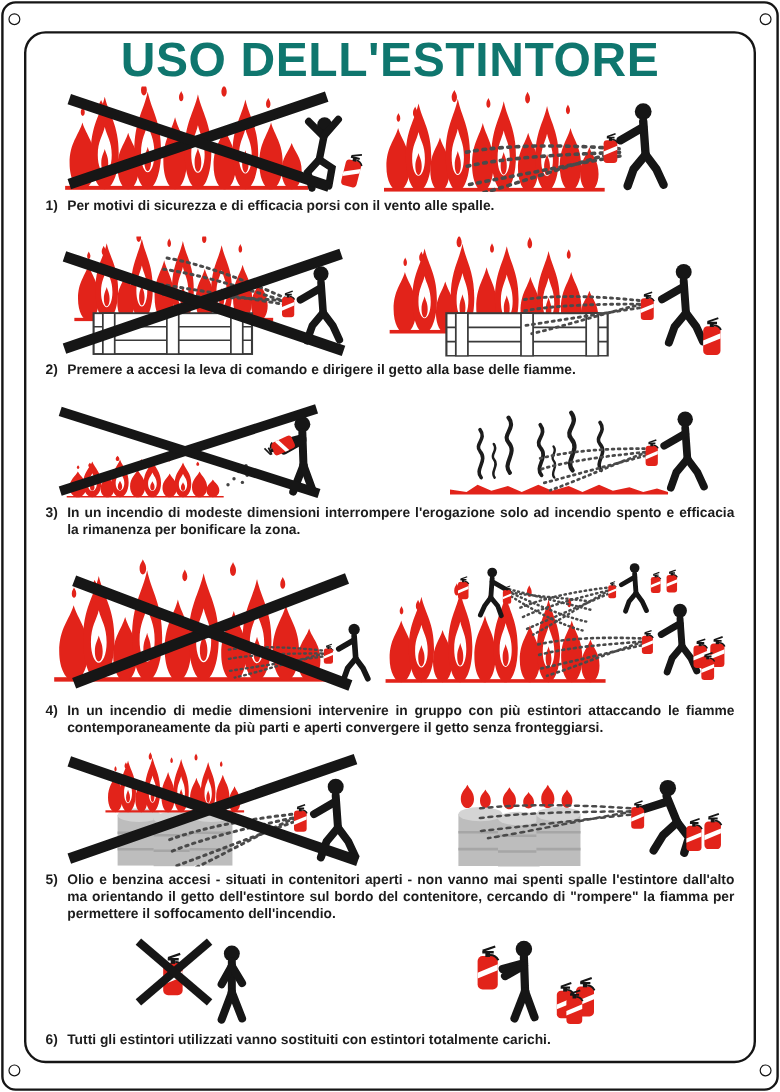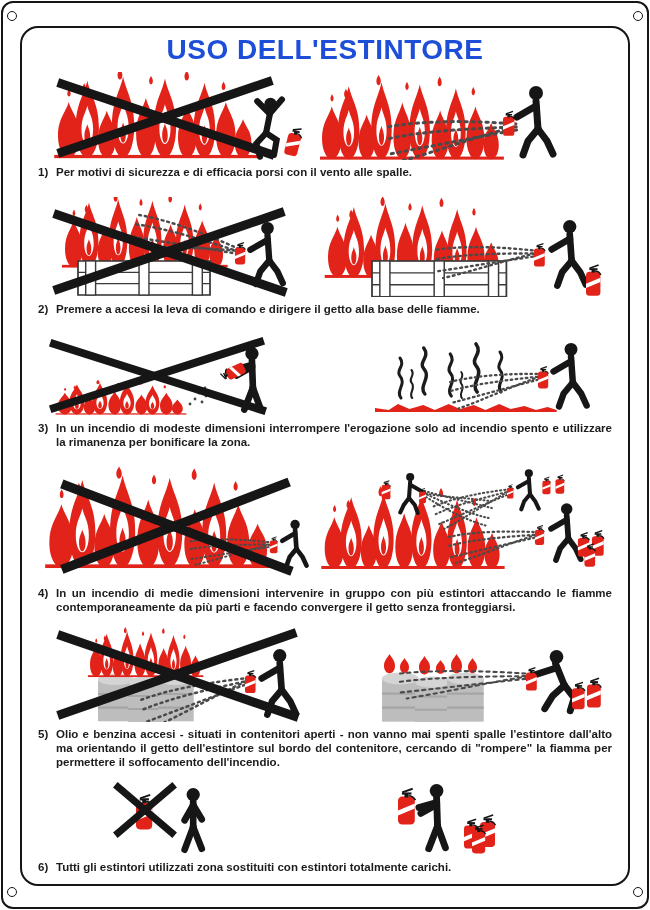--- a/index.html
+++ b/index.html
@@ -1,21 +1,21 @@
 <!DOCTYPE html>
 <html><head>
 <meta charset="utf-8">
 <style>
   html,body{margin:0;padding:0;background:#ffffff;}
   body{width:650px;height:910px;position:relative;font-family:"Liberation Sans","DejaVu Sans",sans-serif;}
   .plate{position:absolute;left:1px;top:1px;right:1px;bottom:1px;border:2px solid #151515;border-radius:12px;background:#ffffff;}
   .screw{position:absolute;width:8px;height:8px;border:1.5px solid #151515;border-radius:50%;background:#fff;z-index:5;}
   .screw.tl{left:7px;top:11px}.screw.tr{right:7px;top:11px}.screw.bl{left:7px;bottom:13px}.screw.br{right:7px;bottom:13px}
   .panel{position:absolute;left:20px;top:26px;right:20px;bottom:24px;border:2px solid #151515;border-radius:18px;overflow:hidden;padding:0 14px;box-sizing:border-box;}
-  .title{margin:4px 0 4px;text-align:center;font-size:28px;line-height:36px;font-weight:bold;color:#1d4ed8;letter-spacing:.5px;}
+  .title{margin:4px 0 4px;text-align:center;font-size:40px;line-height:36px;font-weight:bold;color:#0f766e;letter-spacing:.5px;}
   .art{display:flex;justify-content:space-between;align-items:flex-end;padding:0 4px;}
   .art svg{display:block;}
   .cap{display:flex;margin-top:5px;padding:0 2px;font-size:11.5px;line-height:14px;font-weight:bold;color:#1c1c1c;}
   .cap .num{flex:0 0 18px;}
   .cap .txt{flex:1;text-align:justify;}
   .mt18{margin-top:18px}.mt20{margin-top:20px}.mt14{margin-top:14px}.mt8{margin-top:8px}
 </style>
 </head>
 <body>
 
@@ -203,21 +203,21 @@
       <use href="#smoke" transform="translate(145,16)"></use>
       <use href="#smoke" transform="translate(58,34) scale(0.7)"></use>
       <use href="#smoke" transform="translate(108,36) scale(0.65)"></use>
       <use href="#spray" transform="translate(192,38) rotate(-10) scale(1.05,1.15)"></use>
       <use href="#p-spray" transform="translate(198,6) scale(0.92)"></use>
       <use href="#ext" transform="translate(188,32) scale(0.85)"></use>
     </svg>
   </div>
   <div class="cap">
     <span class="num">3)</span>
-    <span class="txt">In un incendio di modeste dimensioni interrompere l'erogazione solo ad incendio spento e utilizzare la rimanenza per bonificare la zona.</span>
+    <span class="txt">In un incendio di modeste dimensioni interrompere l'erogazione solo ad incendio spento e efficacia la rimanenza per bonificare la zona.</span>
   </div>
 
   <div class="art mt14" style="height:118px">
     <svg width="300" height="118" viewBox="0 0 300 118">
       <use href="#firewall" transform="translate(10,6) scale(1.12,1.13)"></use>
       <use href="#spray" transform="translate(249,81) rotate(-4) scale(1.0,1.05)"></use>
       <use href="#p-spray" transform="translate(255,56) scale(0.72)"></use>
       <use href="#ext" transform="translate(246,76) scale(0.68)"></use>
       <g stroke="#161616" stroke-width="10" stroke-linecap="square">
         <line x1="28" y1="108" x2="262" y2="18"></line>
@@ -238,21 +238,21 @@
       <use href="#ext" transform="translate(252,10) scale(0.78)"></use>
       <use href="#p-spray" transform="translate(242,38) scale(0.88)"></use>
       <use href="#ext" transform="translate(230,64) scale(0.82)"></use>
       <use href="#ext" transform="translate(276,72) scale(1.0)"></use>
       <use href="#ext" transform="translate(291,70) scale(1.05)"></use>
       <use href="#ext" transform="translate(283,84) scale(0.95)"></use>
     </svg>
   </div>
   <div class="cap">
     <span class="num">4)</span>
-    <span class="txt">In un incendio di medie dimensioni intervenire in gruppo con più estintori attaccando le fiamme contemporaneamente da più parti e facendo convergere il getto senza fronteggiarsi.</span>
+    <span class="txt">In un incendio di medie dimensioni intervenire in gruppo con più estintori attaccando le fiamme contemporaneamente da più parti e aperti convergere il getto senza fronteggiarsi.</span>
   </div>
 
   <div class="art mt8" style="height:100px">
     <svg width="280" height="100" viewBox="0 0 280 100">
       <use href="#drum" transform="translate(58,51) scale(1.05)"></use>
       <use href="#drum" transform="translate(88,54) scale(1.0)"></use>
       <use href="#drum" transform="translate(118,51) scale(1.05)"></use>
       <use href="#firewall" transform="translate(50,8) scale(0.53,0.52)"></use>
       <use href="#spray" transform="translate(209,56) rotate(-16) scale(1.25,1.25)"></use>
       <use href="#p-spray" transform="translate(216,26) scale(0.95)"></use>
@@ -296,16 +296,16 @@
     <svg width="210" height="78" viewBox="0 0 210 78">
       <use href="#ext" transform="translate(34,14) scale(1.4)"></use>
       <use href="#p-carry" transform="translate(52,6) scale(0.98)"></use>
       <use href="#ext" transform="translate(100,44) scale(1.15)"></use>
       <use href="#ext" transform="translate(116,40) scale(1.25)"></use>
       <use href="#ext" transform="translate(108,50) scale(1.1)"></use>
     </svg>
   </div>
   <div class="cap">
     <span class="num">6)</span>
-    <span class="txt">Tutti gli estintori utilizzati zona sostituiti con estintori totalmente carichi.</span>
+    <span class="txt">Tutti gli estintori utilizzati vanno sostituiti con estintori totalmente carichi.</span>
   </div>
 
 </div>
 
 </body></html>

